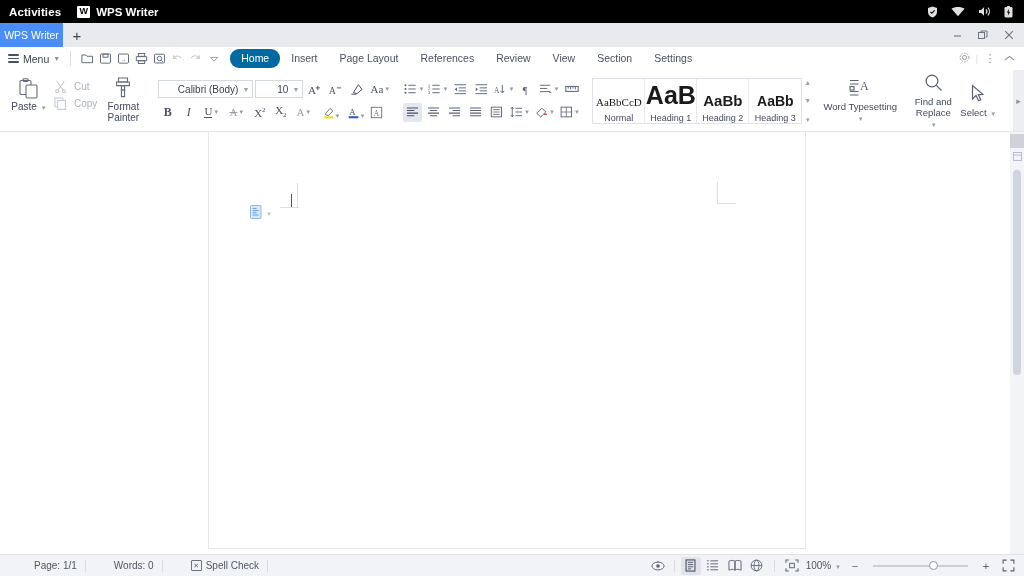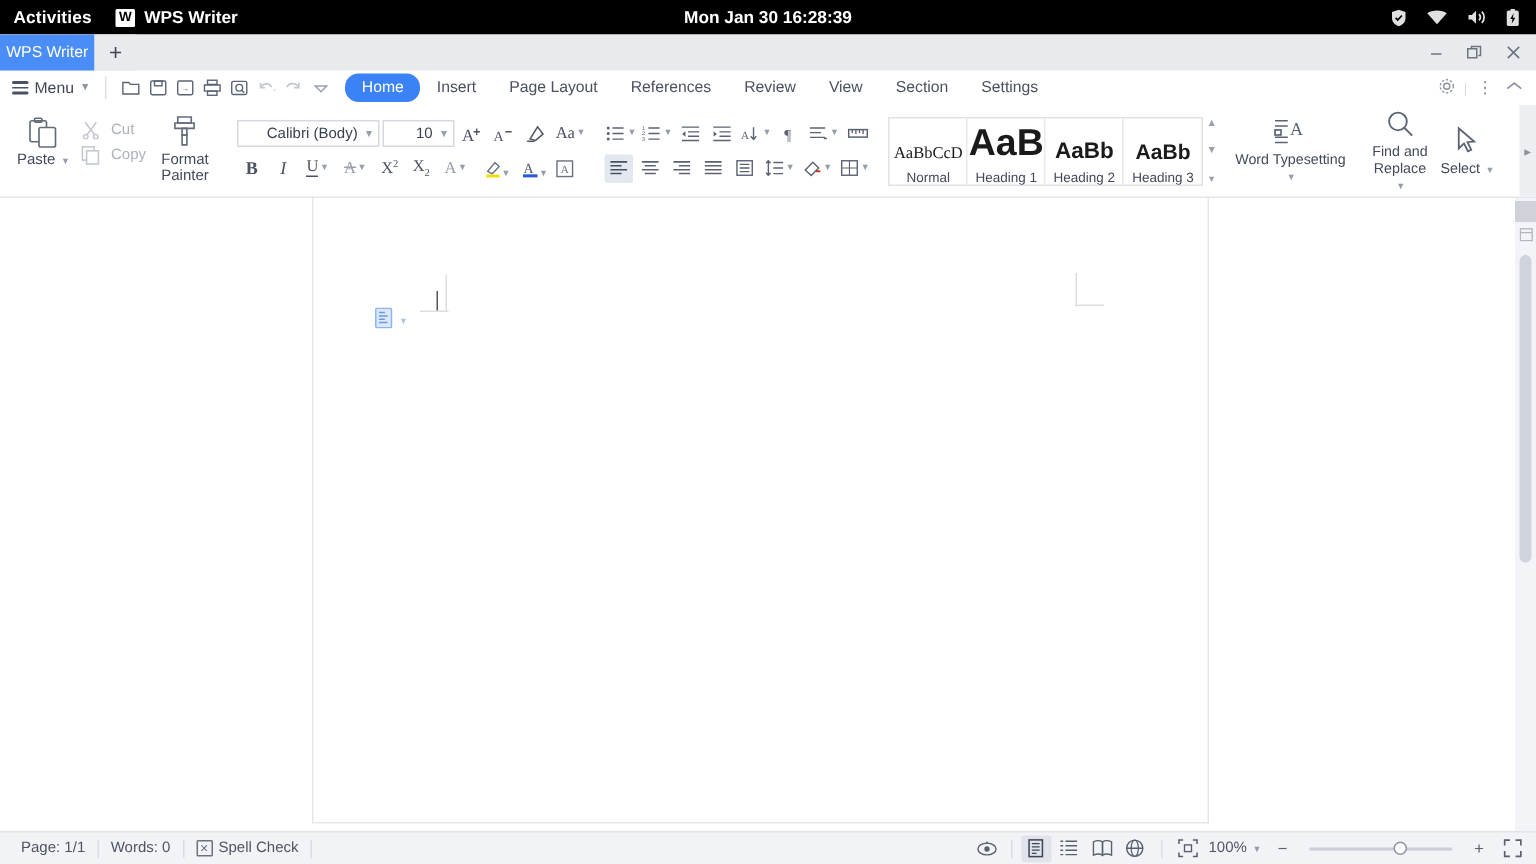--- a/index.html
+++ b/index.html
@@ -70,21 +70,21 @@
   }
   .menu-btn { display: flex; align-items: center; gap: 4px; color: #3f4652; font-size: 10.5px; padding-right: 6px;}
   .hamb { display: inline-flex; flex-direction: column; gap: 2px; width: 11px; }
   .hamb i { display:block; height: 1.5px; background: #4a5160; border-radius: 1px;}
   .caret { font-size: 7px; color: #8b93a0; }
   .qat { display: flex; align-items: center; gap: 1px; padding: 0 4px; }
   .qat .qbtn { width: 17px; height: 19px; display:flex; align-items:center; justify-content:center; }
   .vsep { width: 1px; height: 15px; background: #dcdfe5; margin: 0 4px; }
   .tabs { display: flex; align-items: center; gap: 0px; margin-left: 4px;}
   .tab { padding: 2px 11px; font-size: 10.5px; color: #4a5160; border-radius: 9px; line-height: 15px;}
-  .tab.active { background: #3b82f6; color: #ffffff; }
+  .tab.active { background: #0369a1; color: #ffffff; }
   .tabs-right { margin-left: auto; display: flex; align-items: center; gap: 3px; padding-right: 7px; color: #7d8795;}
   .tabs-right span { width: 16px; text-align: center; font-size: 11px; }
 
   
   .ribbon {
     flex: 0 0 62px; background: #ffffff; display: flex; align-items: stretch;
     border-bottom: 1px solid #e3e5ea; position: relative;
   }
   .gsep { width: 1px; align-self: center; height: 46px; background: #e8eaee; }
 
@@ -171,21 +171,21 @@
   .vscroll {
     position: absolute; left: 3px; top: 38px; width: 8px; height: 205px;
     background: #cfd4dd; border-radius: 4px;
   }
 
   
   .status {
     flex: 0 0 22px; height: 22px; background: #f2f3f6; border-top: 1px solid #e1e3e8;
     display: flex; align-items: center; font-size: 10px; color: #4f5663; padding: 0 6px;
   }
-  .status .sitem { padding: 0 8px; display: flex; align-items: center; gap: 4px; }
+  .status .sitem { padding: 0 8px; display: flex; align-items: center; gap: 4px; margin-left: 20px; }
   .ssep { width: 1px; height: 12px; background: #d9dce2; }
   .status-right { margin-left: auto; display: flex; align-items: center; gap: 2px; }
   .vbtn-s { width: 20px; height: 18px; display: flex; align-items: center; justify-content: center;
             color: #596070; font-size: 11px;}
   .vbtn-s.active { background: #e0e3ea; border-radius: 2px;}
   .zoomlabel { font-size: 10px; color: #4f5663; padding: 0 2px;}
   .zoomtrack { width: 95px; height: 2px; background: #c9ced8; position: relative; margin: 0 6px;}
   .zoomknob { position: absolute; left: 56px; top: -4px; width: 9px; height: 9px;
               border-radius: 50%; background: #ffffff; border: 1.6px solid #8d95a3; }
   .spellico { width:11px; height:11px; border:1px solid #6a7280; display:flex; align-items:center;
@@ -195,21 +195,20 @@
 <body>
 
 <div class="app">
 
   <div class="gnome-bar">
     <div class="gnome-activities">Activities</div>
     <div class="gnome-app">
       <span class="gnome-app-ico">W</span>
       <span>WPS Writer</span>
     </div>
-    <div class="gnome-clock">Mon Jan 30  16:28:39</div>
     <div class="gnome-tray">
       <span>
         <svg width="11" height="12" viewBox="0 0 11 12">
             <path d="M5.5 0.5 L10 2 V6 C10 8.8 7.9 10.7 5.5 11.5 C3.1 10.7 1 8.8 1 6 V2 Z" fill="#ffffff"></path>
             <path d="M3.4 5.9 L4.8 7.3 L7.6 4.3" stroke="#000" stroke-width="1.1" fill="none"></path>
           </svg>
       </span>
       <span>
         <svg width="14" height="11" viewBox="0 0 14 11">
             <path d="M0.5 2.8 C3.5 0.3 10.5 0.3 13.5 2.8 L7 10.2 Z" fill="#ffffff"></path>

